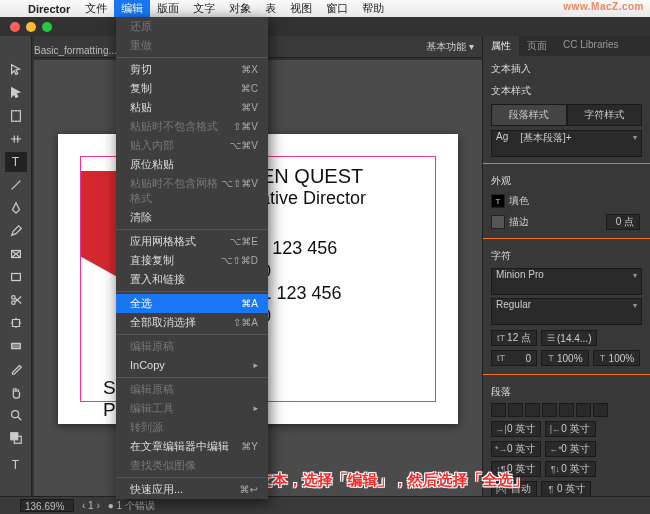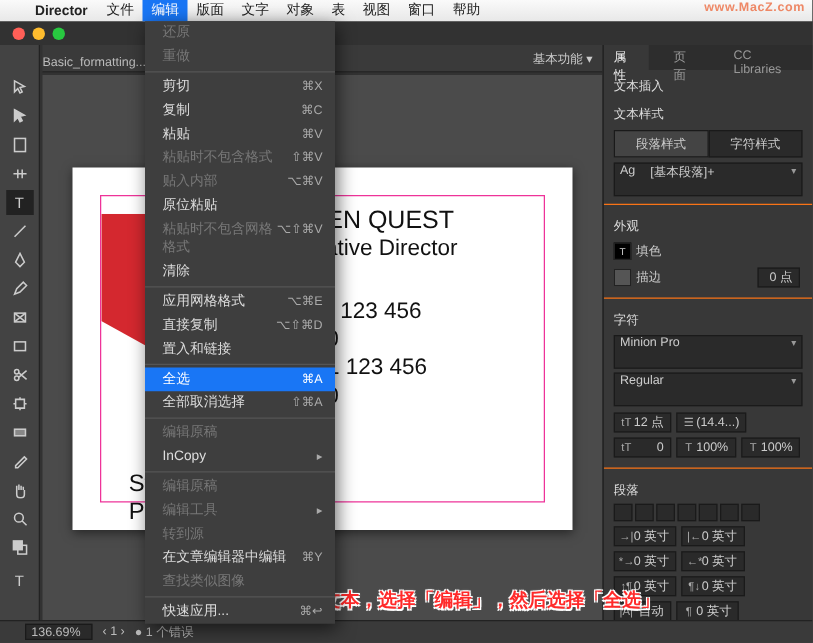--- a/index.html
+++ b/index.html
@@ -39,21 +39,21 @@
 .dropdown { position:absolute; top:17px; left:116px; width:152px; background:#3e3e3e; box-shadow:2px 4px 14px rgba(0,0,0,.6); color:#ddd; font-size:11px; z-index:50; }
 .dropdown .row { display:flex; justify-content:space-between; padding:2px 10px 2px 14px; line-height:15px; }
 .dropdown .row.dis { color:#777; }
 .dropdown .row.sel { background:#1976f5; color:#fff; }
 .dropdown hr { border:none; border-top:1px solid #555; margin:2px 0; }
 .dropdown .sc { color:#aaa; font-size:10px; }
 .dropdown .row.sel .sc { color:#fff; }
 .dropdown .sub::after { content:"▸"; color:#aaa; font-size:9px; }
 
 .rightpanel { position:absolute; top:36px; right:0; width:168px; bottom:18px; background:#383838; border-left:1px solid #1e1e1e; font-size:10px; color:#ccc; overflow:hidden; }
-.ptabs { display:flex; height:20px; background:#2d2d2d;gap:12px; }
+.ptabs { display:flex; height:20px; background:#2d2d2d; }
 .ptabs .pt { padding:3px 8px; color:#999; }
 .ptabs .pt.act { background:#383838; color:#eee; }
 .phead { padding:6px 8px 2px; color:#ddd; }
 .seg { display:flex; margin:4px 8px; }
 .seg .s { flex:1; text-align:center; padding:3px 0; background:#2a2a2a; border:1px solid #1a1a1a; }
 .seg .s.act { background:#444; }
 .swline { display:flex; align-items:center; gap:4px; margin:4px 8px; }
 .swline .sw { width:14px; height:14px; background:#555; border:1px solid #222; display:flex; align-items:center; justify-content:center; font-size:8px; }
 .swline .lab { flex:1; }
 .selbox { display:flex; align-items:flex-start; background:#2a2a2a; border:1px solid #1a1a1a; height:27px; padding:0 4px; margin:3px 8px; gap:12px; }

